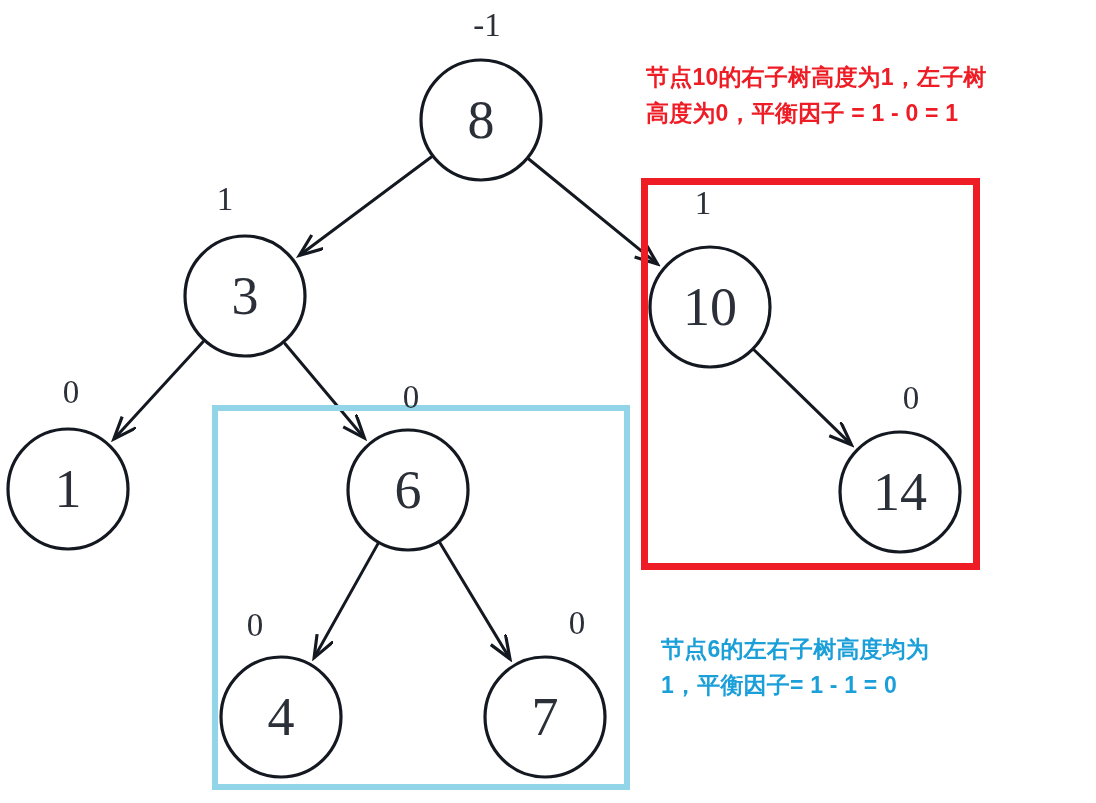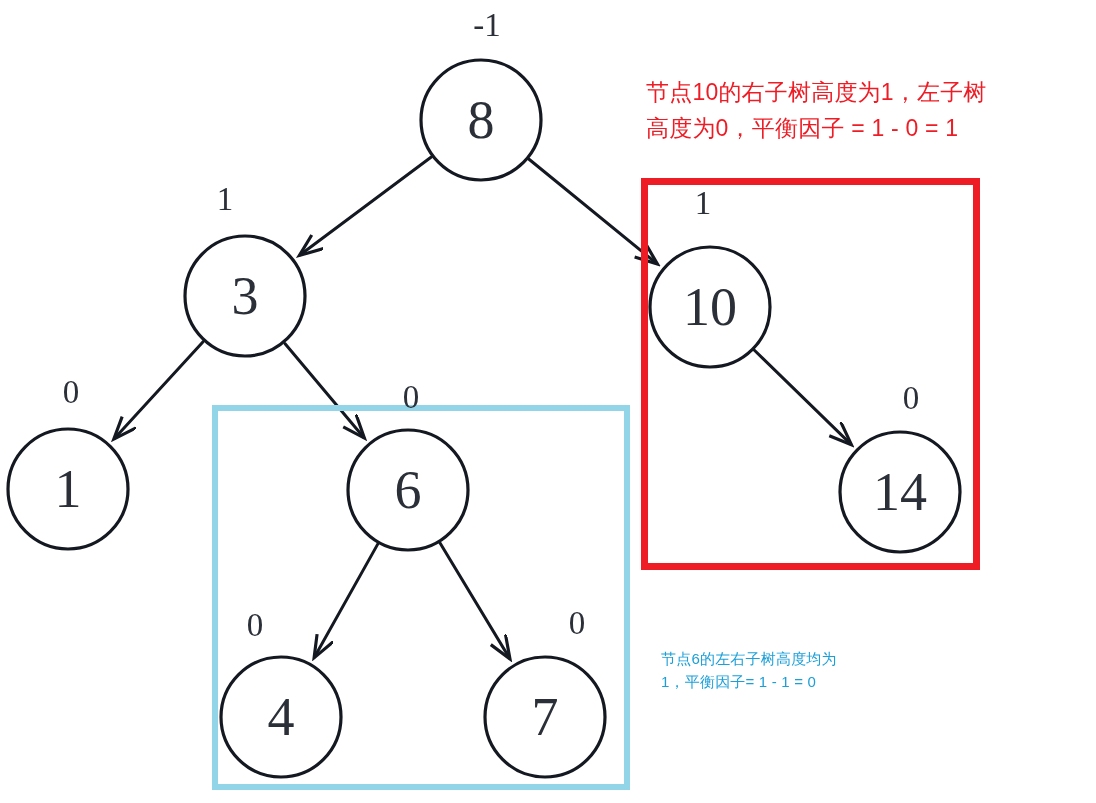--- a/index.html
+++ b/index.html
@@ -9,34 +9,33 @@
     font-family:"Liberation Serif",serif;
     overflow:hidden;
     position:relative;
   }
   #stage{position:absolute;left:0;top:0;width:1096px;height:803px;}
   #diagram{position:absolute;left:0;top:0;width:1096px;height:803px;}
 
   .annot{
     position:absolute;
     font-family:"Liberation Sans",sans-serif;
-    font-weight:normal;
+    font-weight:bold;
     line-height:1.55;
     white-space:pre-line;
     letter-spacing:0.2px;
-    margin-top:15px;
   }
   #annot-red{
     left:646px;top:60px;width:440px;
     font-size:23px;
     color:#ee1c25;
   }
   #annot-blue{
     left:661px;top:632px;width:400px;
-    font-size:15px;
+    font-size:23px;
     color:#1b9fd8;
   }
 </style>
 </head>
 <body>
 
 <div id="stage">
 
   <svg id="diagram" viewBox="0 0 1096 803">
     <defs>

